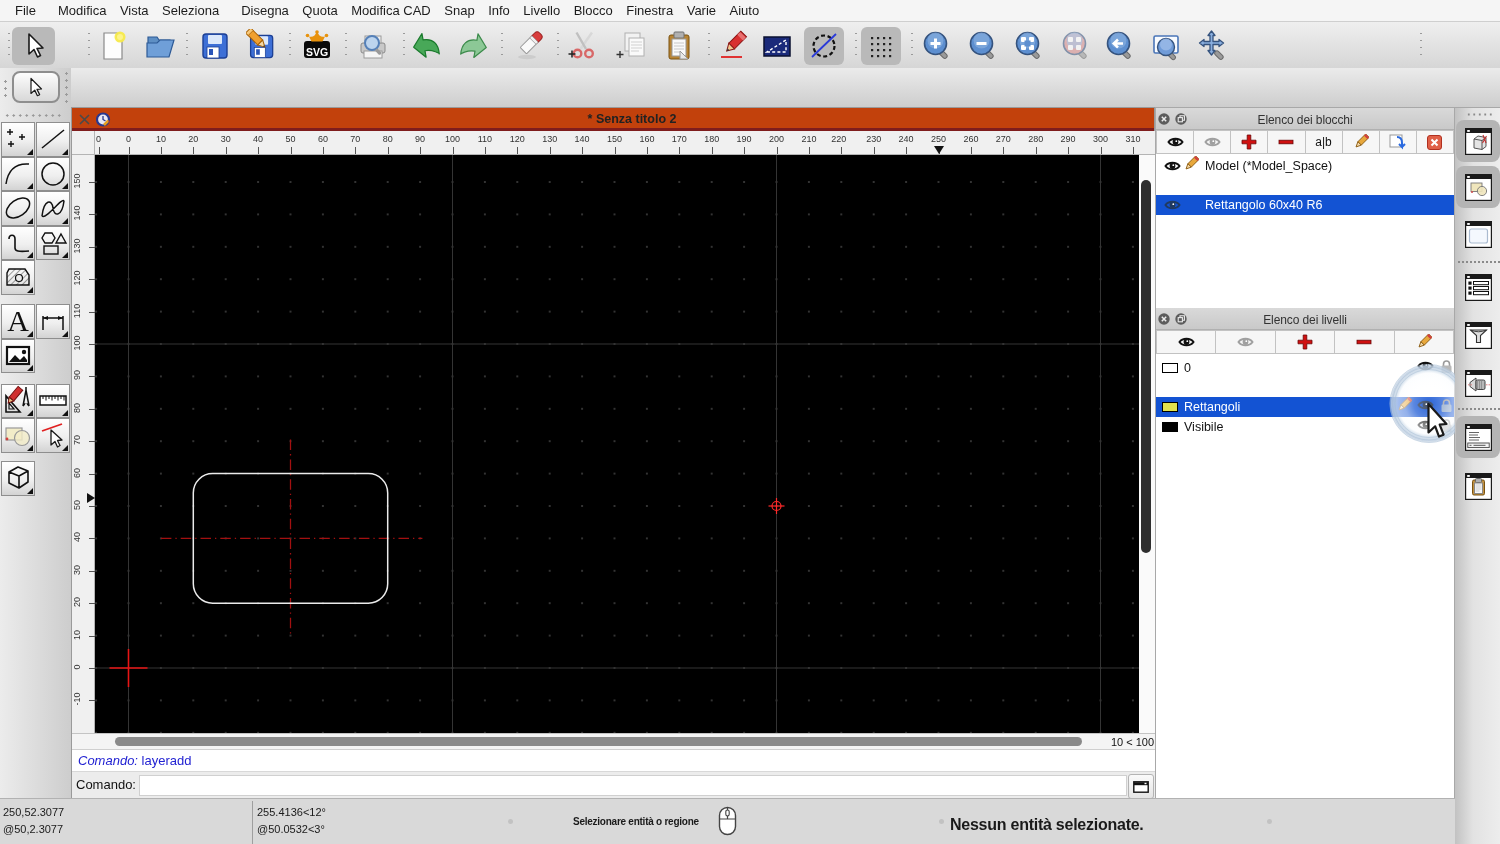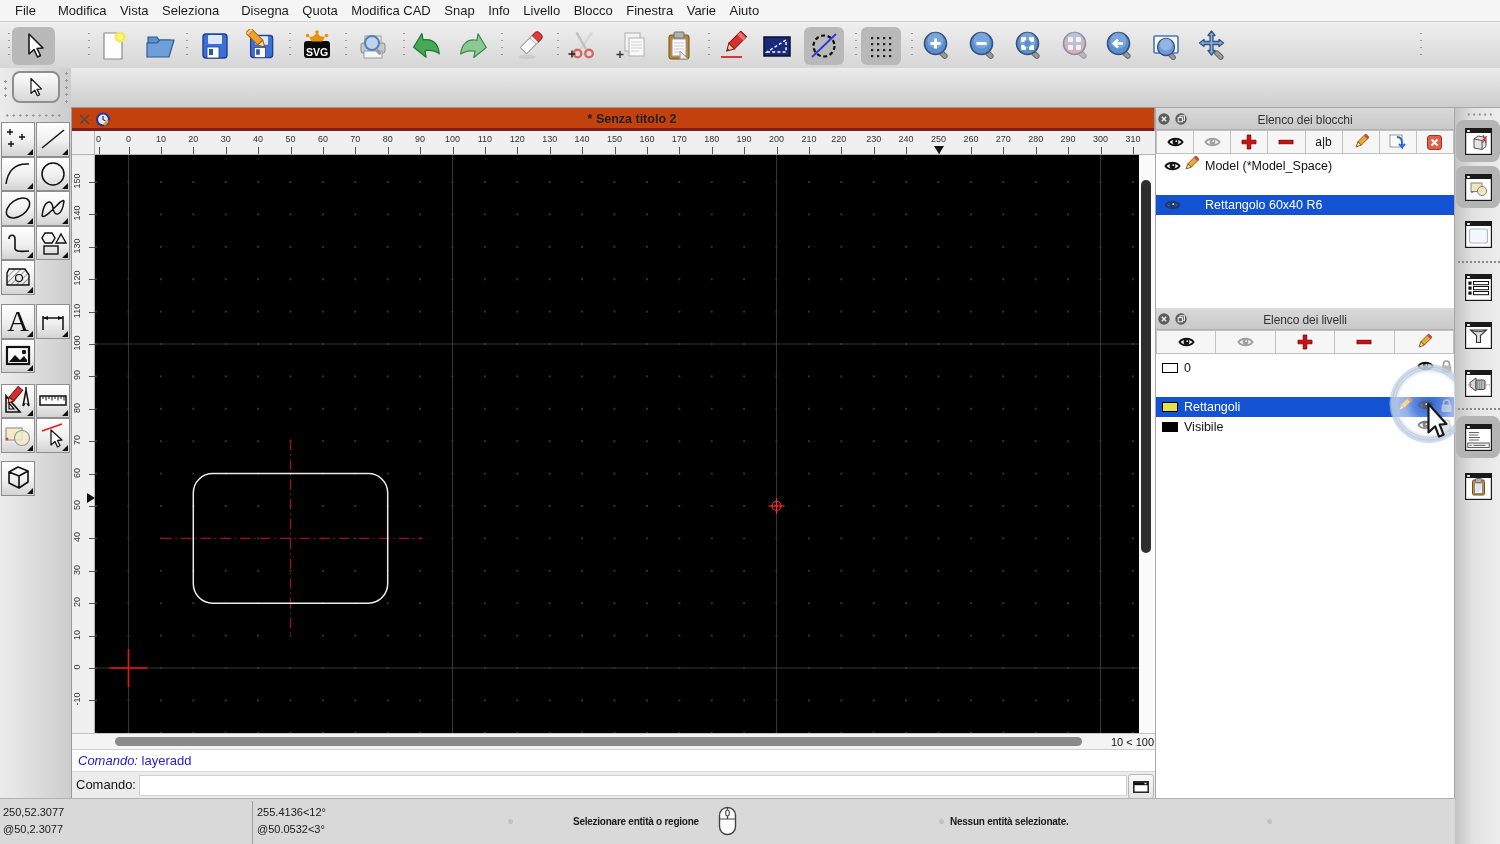--- a/index.html
+++ b/index.html
@@ -886,14 +886,14 @@
     <div class="sb" style="left:257px;top:7px">255.4136&lt;12°</div>
     <div class="sb" style="left:257px;top:24px">@50.0532&lt;3°</div>
     <div style="position:absolute;left:508px;top:20px;width:5px;height:5px;border-radius:50%;background:#c2c2c2"></div>
     <div class="sb" style="left:573px;top:17px;font-size:10px;font-weight:bold;letter-spacing:-0.25px">Selezionare entità o regione</div>
     <svg class="sb" style="left:718px;top:7px" width="19" height="30" viewBox="0 0 19 30">
       <rect x="1.5" y="1.5" width="16" height="27" rx="8" fill="#fff" stroke="#444" stroke-width="1.4"></rect>
       <path d="M9.5 1.5 V13 M1.5 13 H17.5" stroke="#444" stroke-width="1.2" fill="none"></path>
       <rect x="7.8" y="4" width="3.4" height="6" rx="1.7" fill="#fff" stroke="#444" stroke-width="1.1"></rect>
     </svg>
     <div style="position:absolute;left:939px;top:20px;width:5px;height:5px;border-radius:50%;background:#c2c2c2"></div>
-    <div class="sb" style="left:950px;top:17px;font-size:10px;font-weight:bold;letter-spacing:-0.25px">Nessun entità selezionate.</div>
+    <div class="sb" style="left:950px;top:17px;font-size:16px;font-weight:bold;letter-spacing:-0.25px">Nessun entità selezionate.</div>
     <div style="position:absolute;left:1267px;top:20px;width:5px;height:5px;border-radius:50%;background:#c2c2c2"></div>
   </div>
 </body></html>

